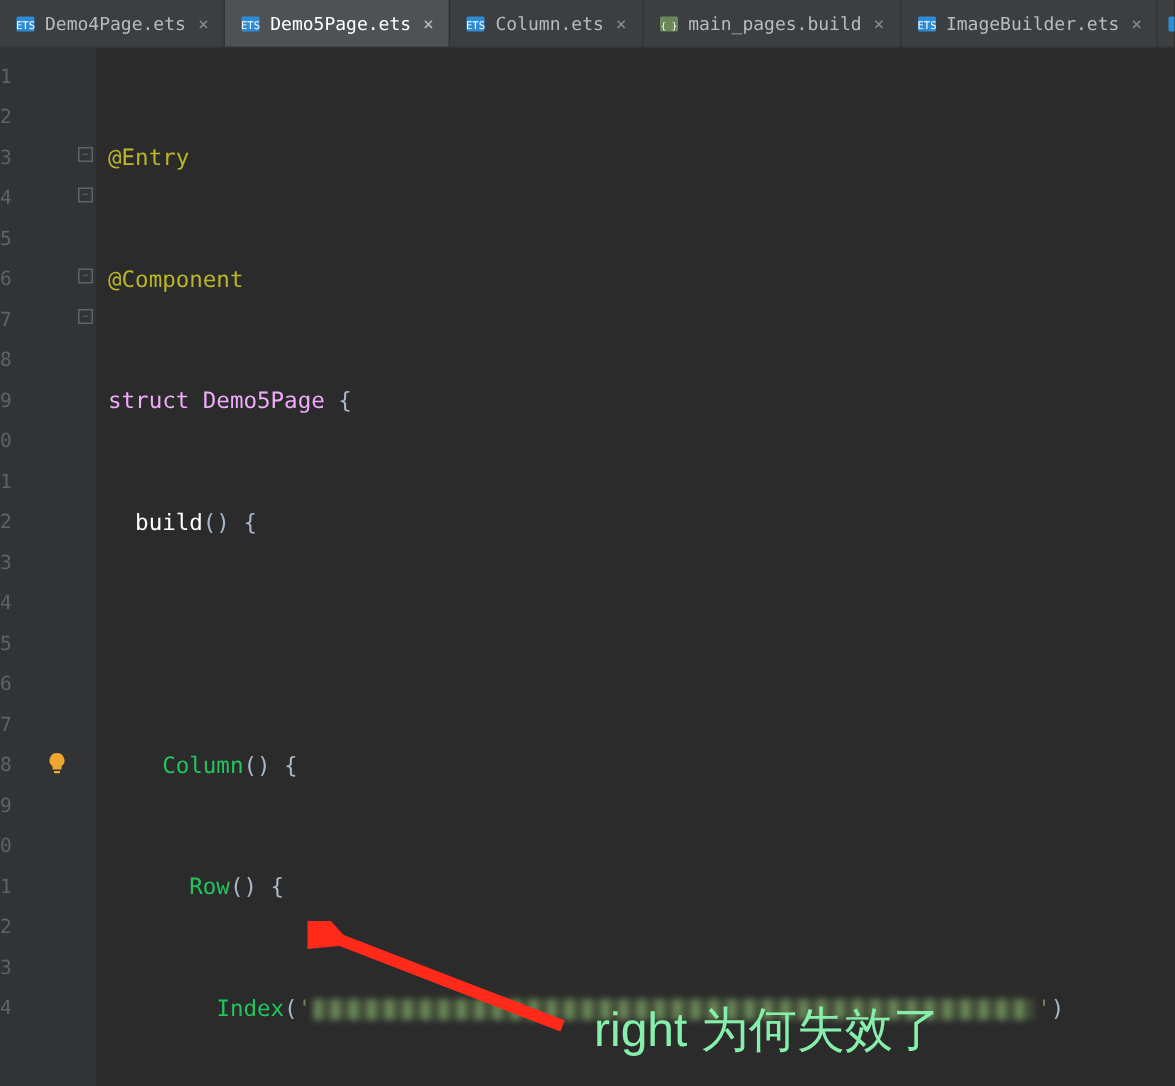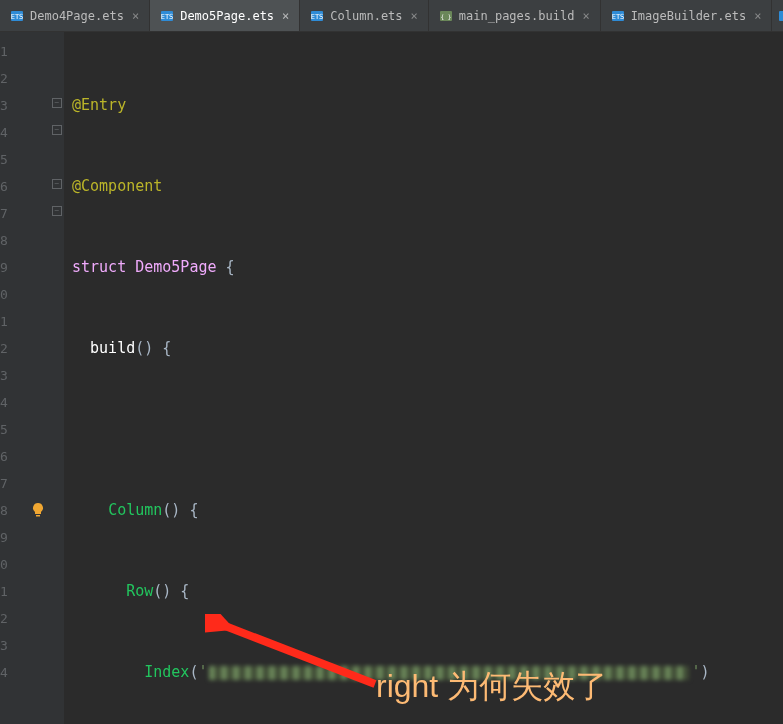--- a/index.html
+++ b/index.html
@@ -115,23 +115,23 @@
       pointer-events: none;
     }
     .arrow-svg {
       position: absolute;
       left: 205px;
       top: 614px;
       z-index: 10;
     }
     .annotation-text {
       position: absolute;
-      left: 376px;
+      left: 396px;
       top: 665px;
-      color: #fdba74;
+      color: #86efac;
       font-size: 32px;
       font-family: -apple-system, sans-serif;
       z-index: 10;
     }
   </style>
 </head>
 <body>
 
 <div class="tabs">
   <div class="tab">

